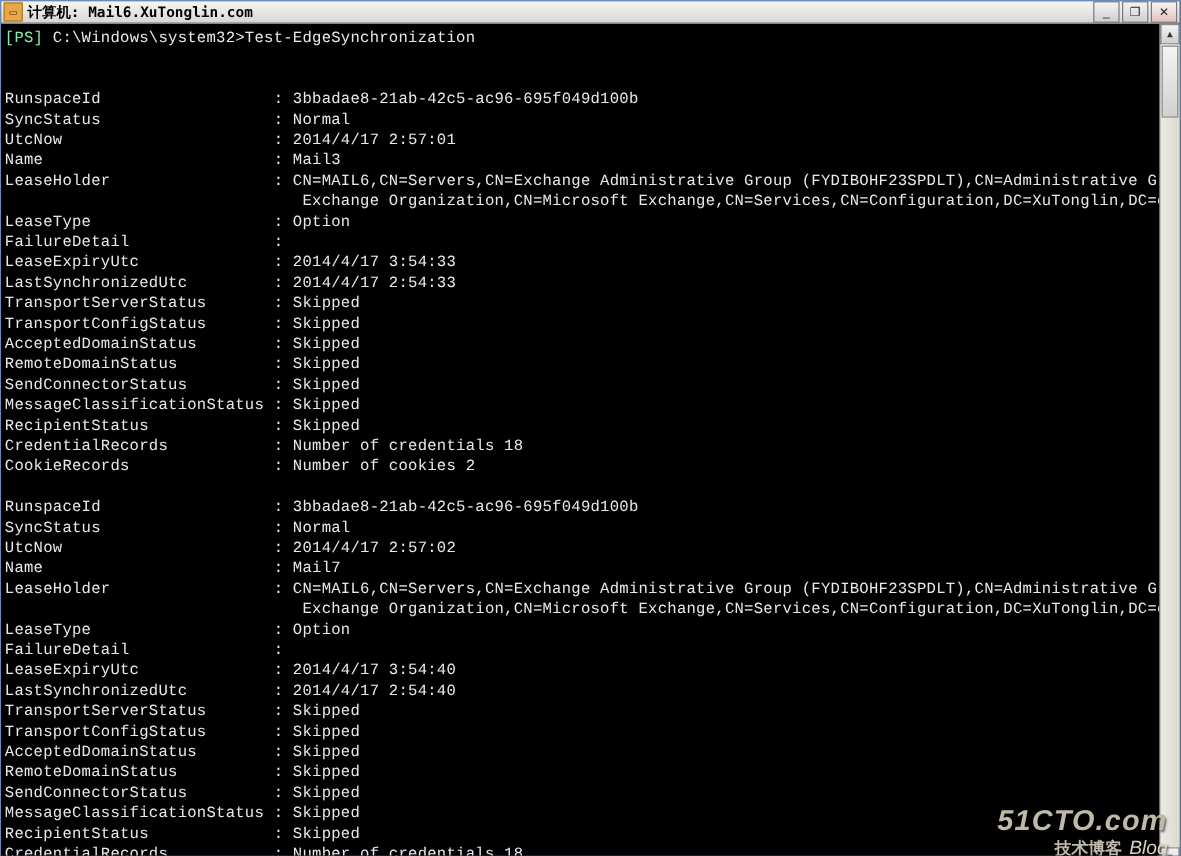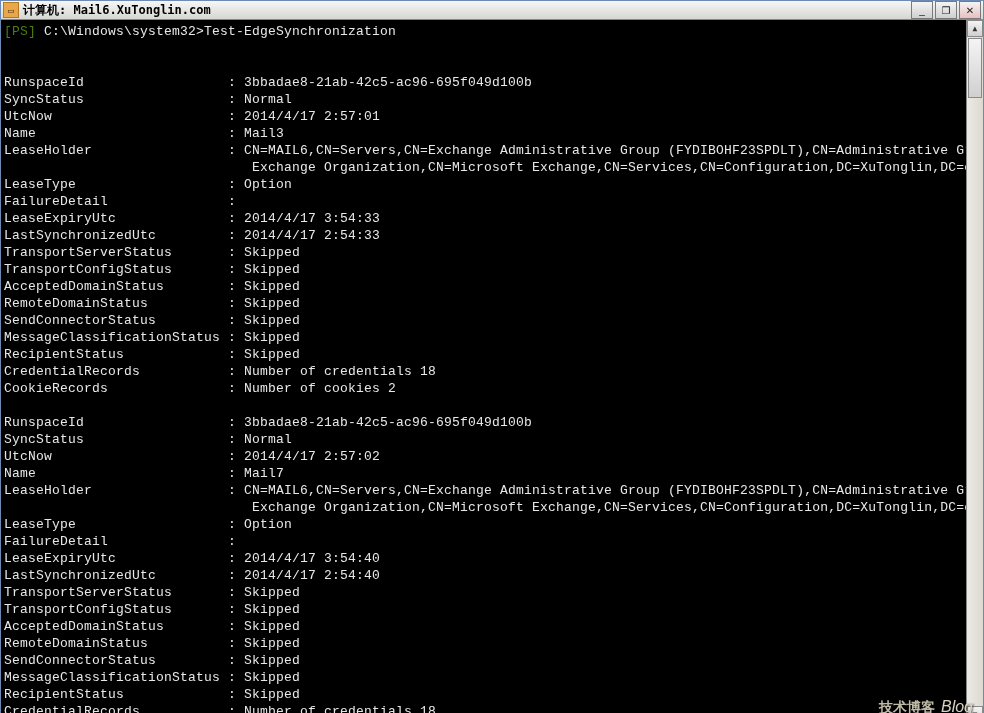--- a/index.html
+++ b/index.html
@@ -28,21 +28,21 @@
   }
   .winbtn.close { background: linear-gradient(#f4f4f4,#e8c0c0); }
   .content {
     flex: 1; display: flex; background: #000; position: relative;
   }
   .terminal {
     flex: 1; background: #000; color: #e8e8e8; font-family: "Consolas","Courier New",monospace;
     font-size: 13px; line-height: 17px; padding: 3px 3px 3px 3px;
     white-space: pre; overflow: hidden; letter-spacing: 0.2px;
   }
-  .ps { color: #4d7c0f; }
+  .ps { color: #86efac; }
   .scrollbar {
     width: 17px; background: linear-gradient(to right,#e6e6e6,#d0d0d0);
     border-left: 1px solid #888; display: flex; flex-direction: column;
   }
   .sb-btn {
     height: 17px; border: 1px solid #8a8a8a; background: linear-gradient(#f4f4f4,#d0d0d0);
     display:flex;align-items:center;justify-content:center;font-size:8px;color:#333;
   }
   .sb-track { flex: 1; background: linear-gradient(to right,#eceae4,#dcd9d0); position: relative; }
   .sb-thumb {
@@ -114,18 +114,19 @@
 CredentialRecords           : Number of credentials 18
 </div>
     <div class="scrollbar">
       <div class="sb-btn">▲</div>
       <div class="sb-track">
         <div class="sb-thumb"></div>
       </div>
       <div class="sb-btn">▼</div>
     </div>
     <div class="watermark">
+      <div class="l1">51CTO.com</div>
       <div>
         <span class="l2">技术博客</span><span class="tag">Blog</span>
       </div>
     </div>
   </div>
 </div>
 
 </body></html>

